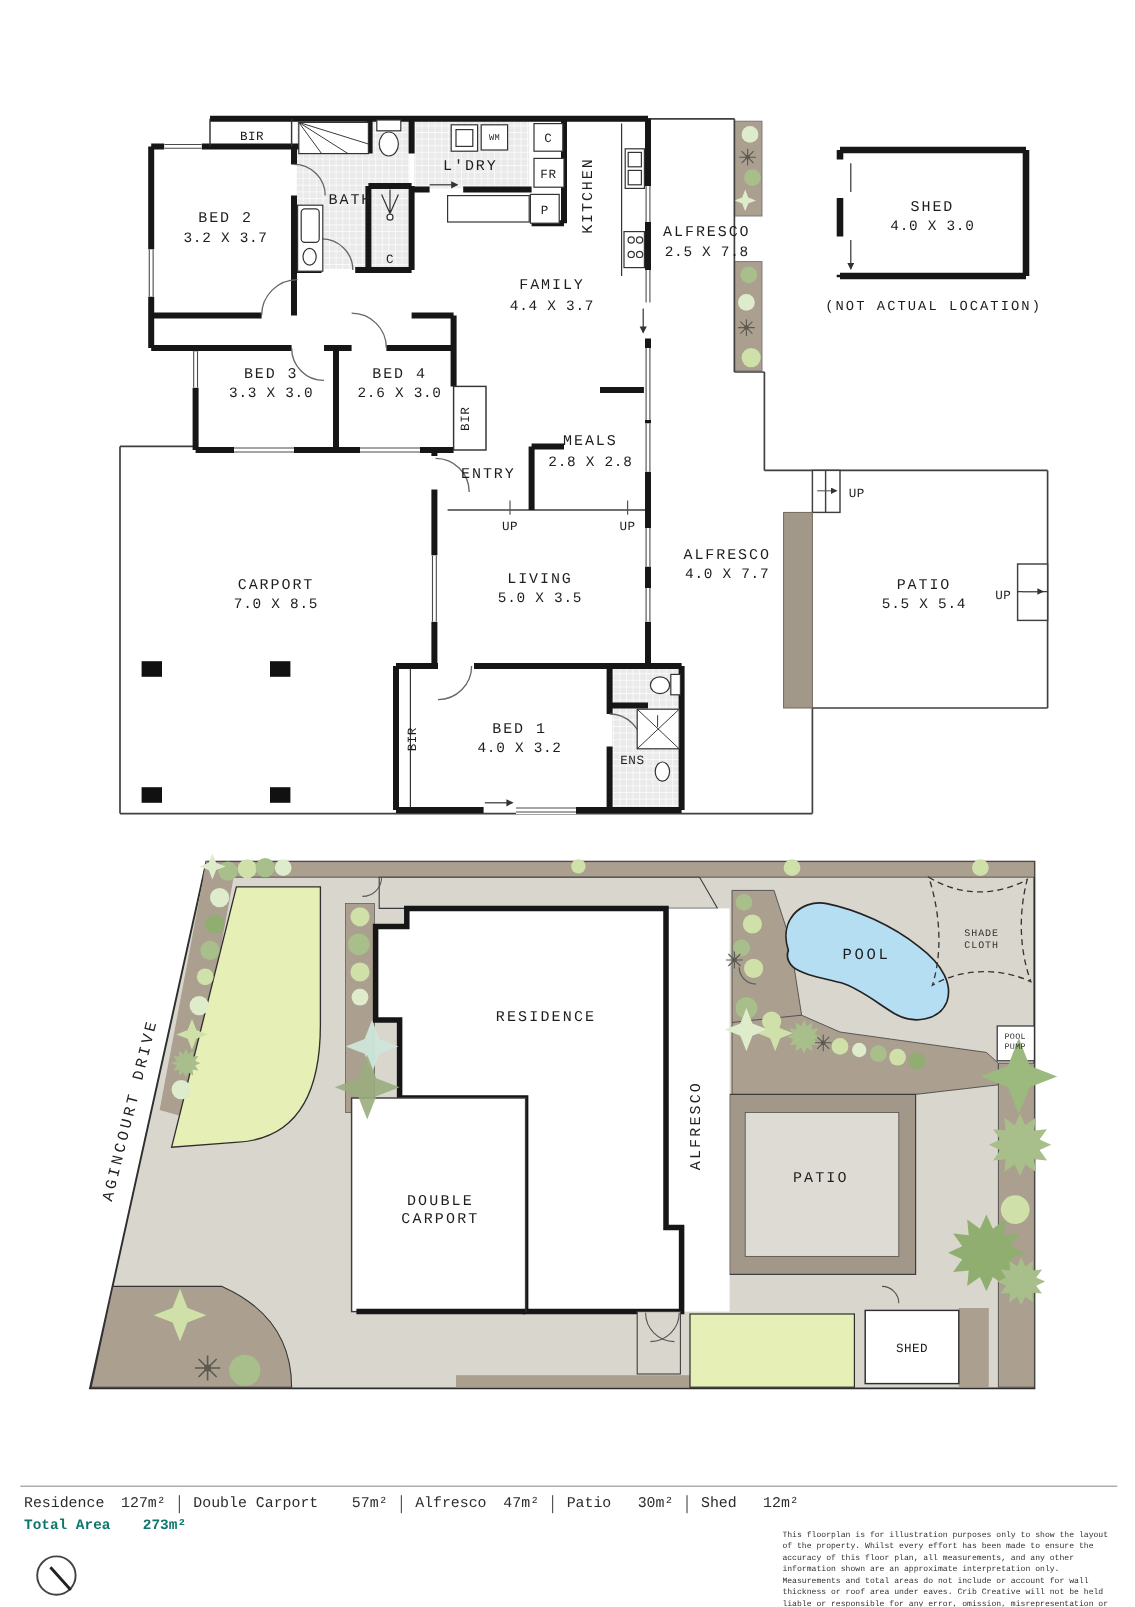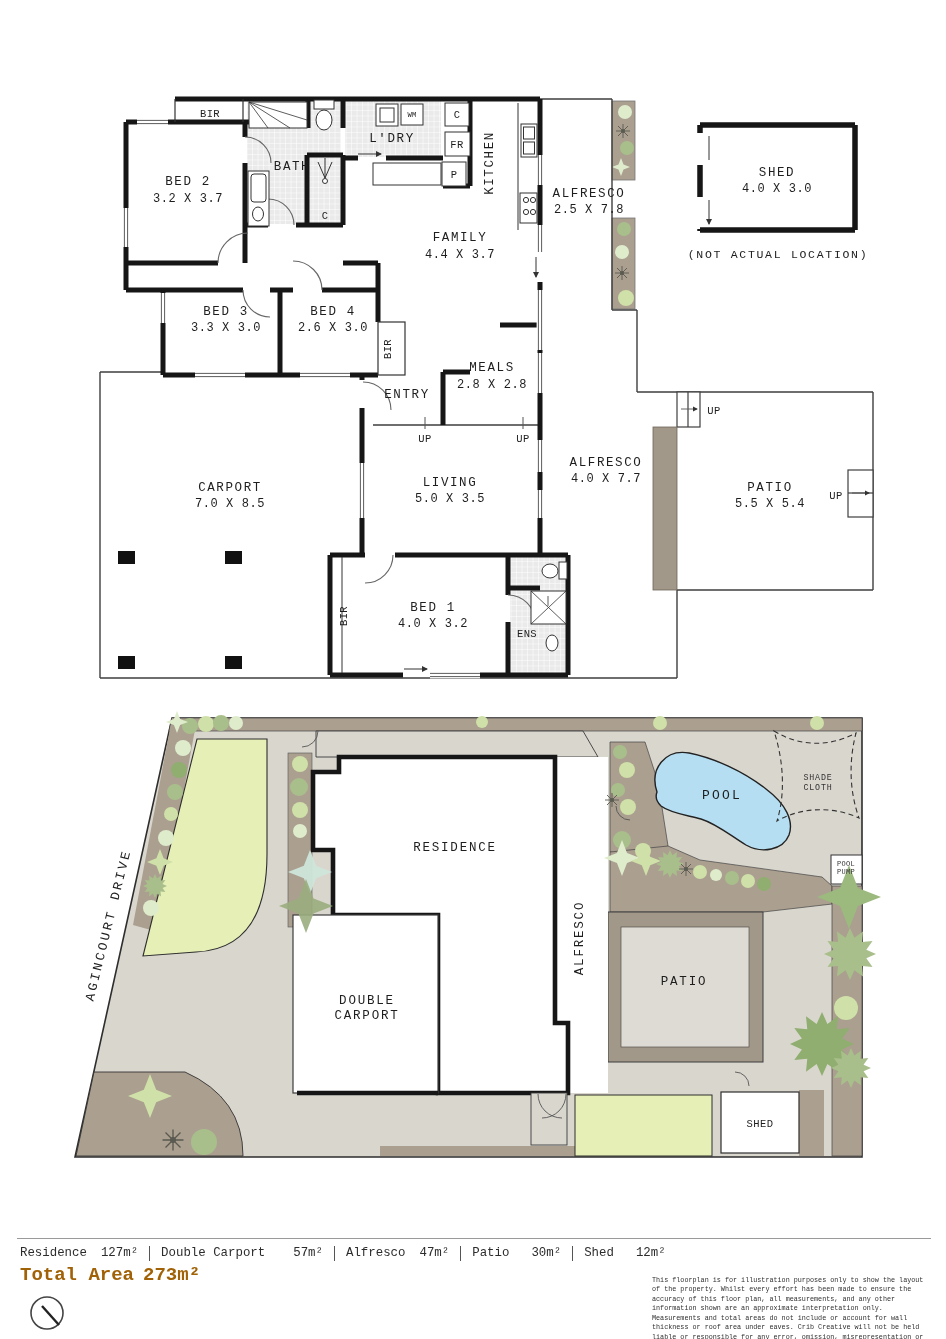--- a/index.html
+++ b/index.html
@@ -21,22 +21,22 @@
   .rule{position:absolute;left:17px;top:1238px;width:914px;height:1px;background:#9a9a9a}
   .areas{position:absolute;left:20px;top:1246px;display:flex;align-items:baseline;
          font-size:12.4px;color:#2c2c2c}
   .ai{padding:0 11px;border-right:1px solid #555;display:flex;line-height:1.2}
   .ai:first-child{padding-left:0}
   .ai:last-child{border-right:none}
   .al{margin-right:14px}
   .ai:nth-child(2) .al{margin-right:28px}
   .ai:nth-child(4) .al{margin-right:22px}
   .ai:nth-child(5) .al{margin-right:22px}
-  .total{position:absolute;left:20px;top:1264px;font-size:19px;font-weight:bold;
-         color:#a16207;display:flex;gap:9px}
+  .total{position:absolute;left:20px;top:1264px;font-size:12px;font-weight:bold;
+         color:#0f766e;display:flex;gap:27px}
   .disc{position:absolute;left:652px;top:1276px;width:282px;font-size:6.75px;
         line-height:1.4;color:#2f2f2f}
   .disc .web{display:block}
   .compass{position:absolute;left:27px;top:1292px}
 </style>
 <title>27 Agincourt Drive, Willetton</title></head>
 <body>
 
 <div class="page">
 

